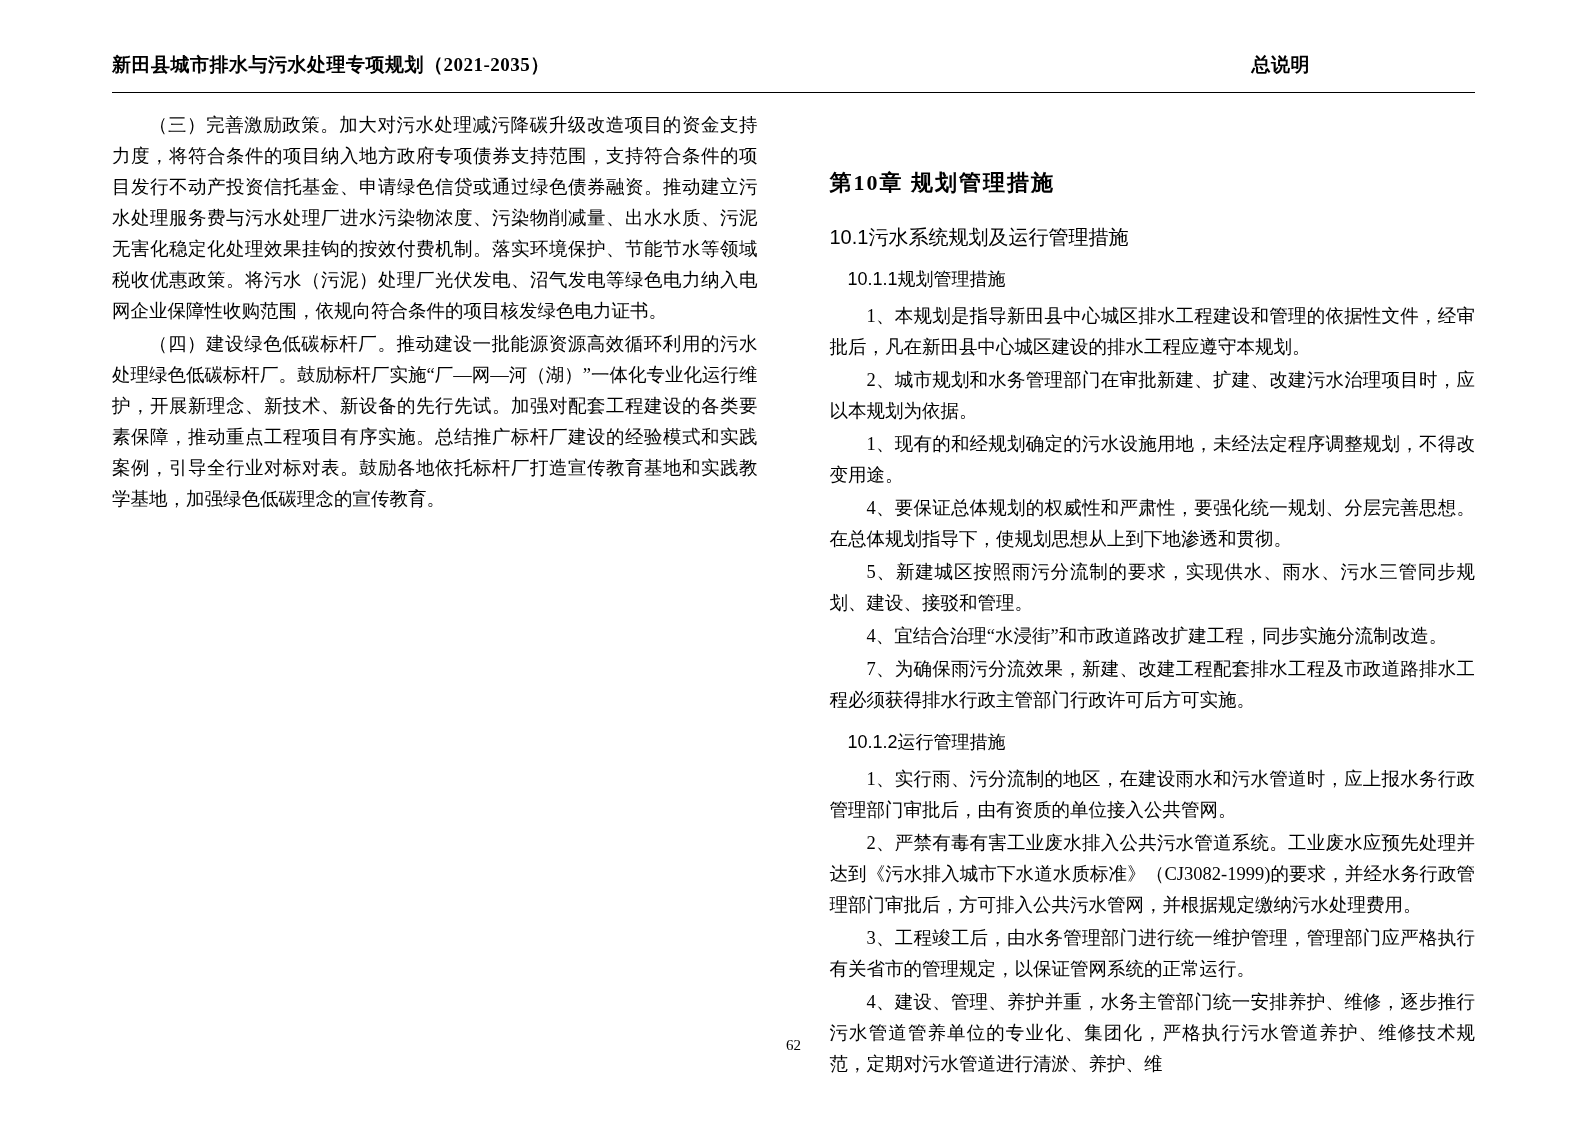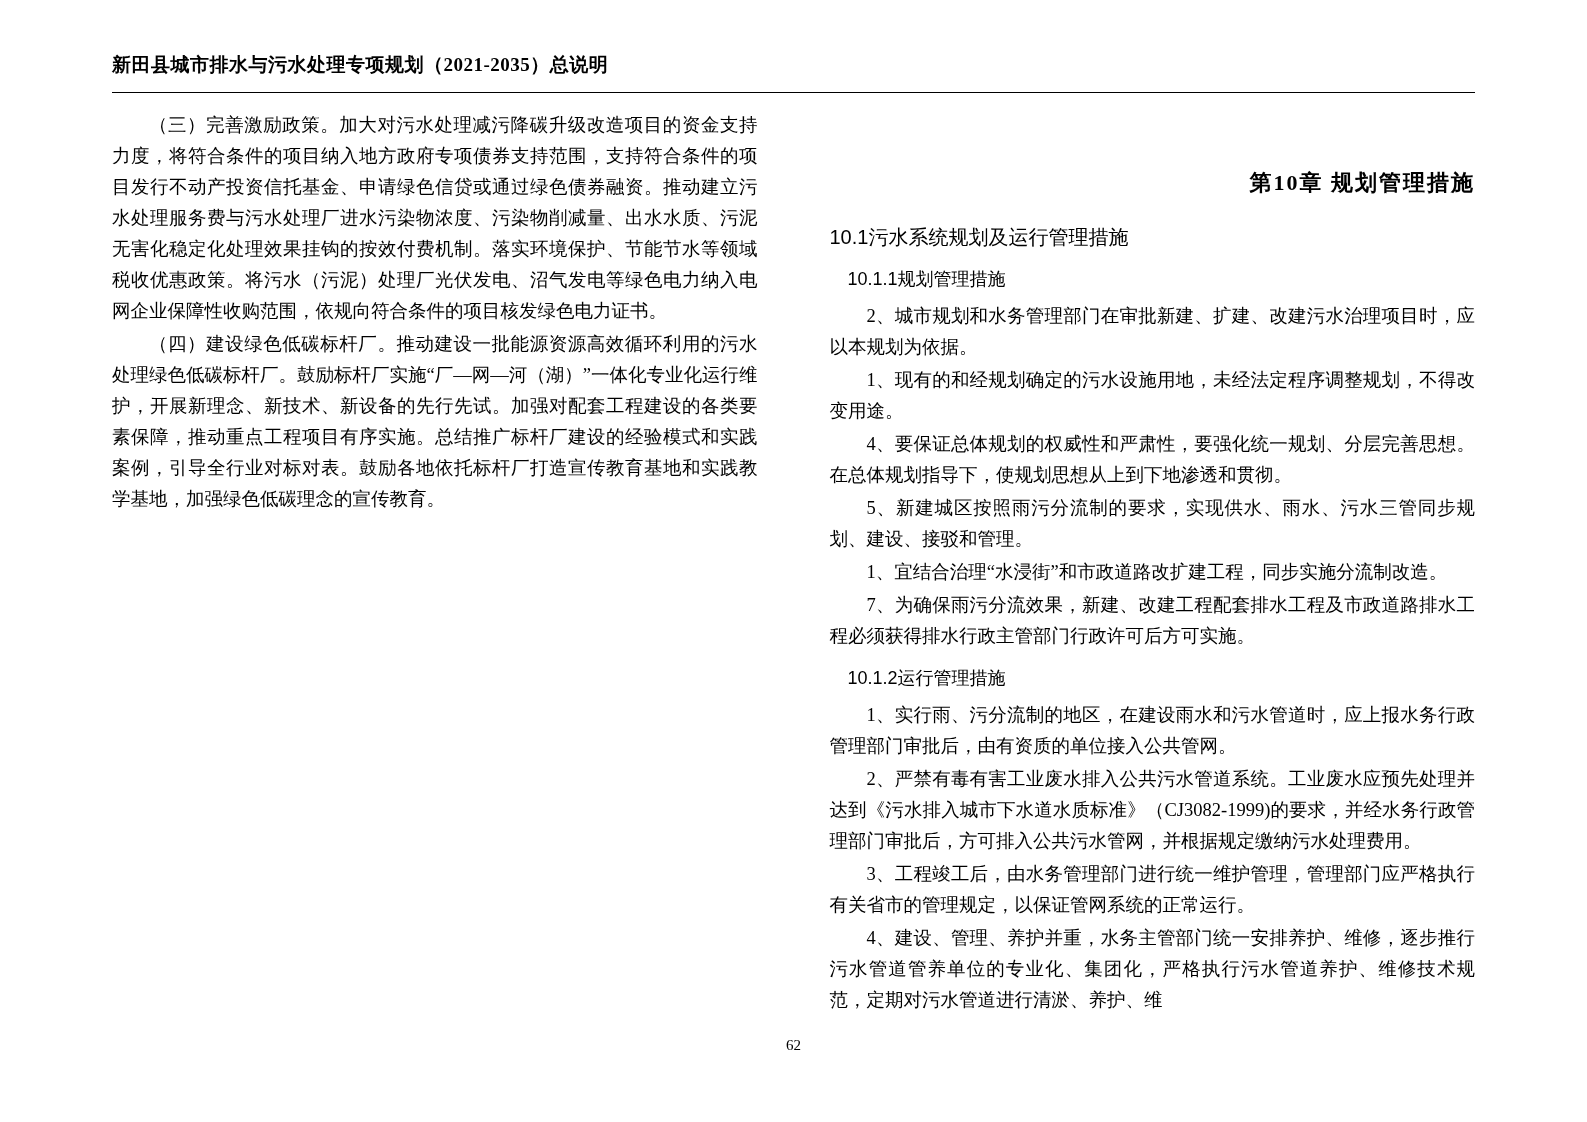--- a/index.html
+++ b/index.html
@@ -18,20 +18,21 @@
     background: #ffffff;
     box-sizing: border-box;
     overflow: hidden;
   }
   .header {
     position: absolute;
     top: 52px;
     left: 112px;
     right: 112px;
     display: flex;
+    justify-content: space-between;
     align-items: baseline;
     font-size: 19px;
     font-weight: bold;
     letter-spacing: 0.5px;
   }
   .header-left {
     white-space: nowrap;
   }
   .header-right {
     white-space: nowrap;
@@ -69,21 +70,21 @@
     font-size: 18.5px;
     line-height: 31px;
     text-align: justify;
     text-justify: inter-ideograph;
     text-indent: 2em;
   }
   .chapter-title {
     margin: 58px 0 26px 0;
     font-size: 22px;
     font-weight: bold;
-    text-align: right;
+    text-align: left;
     letter-spacing: 2px;
   }
   .h2 {
     margin: 0 0 16px 0;
     font-size: 20px;
     font-weight: normal;
     font-family: "Liberation Sans", sans-serif;
     text-indent: 0;
   }
   .h3 {
@@ -119,25 +120,26 @@
       <p class="body">（三）完善激励政策。加大对污水处理减污降碳升级改造项目的资金支持力度，将符合条件的项目纳入地方政府专项债券支持范围，支持符合条件的项目发行不动产投资信托基金、申请绿色信贷或通过绿色债券融资。推动建立污水处理服务费与污水处理厂进水污染物浓度、污染物削减量、出水水质、污泥无害化稳定化处理效果挂钩的按效付费机制。落实环境保护、节能节水等领域税收优惠政策。将污水（污泥）处理厂光伏发电、沼气发电等绿色电力纳入电网企业保障性收购范围，依规向符合条件的项目核发绿色电力证书。</p>
       <p class="body">（四）建设绿色低碳标杆厂。推动建设一批能源资源高效循环利用的污水处理绿色低碳标杆厂。鼓励标杆厂实施“厂—网—河（湖）”一体化专业化运行维护，开展新理念、新技术、新设备的先行先试。加强对配套工程建设的各类要素保障，推动重点工程项目有序实施。总结推广标杆厂建设的经验模式和实践案例，引导全行业对标对表。鼓励各地依托标杆厂打造宣传教育基地和实践教学基地，加强绿色低碳理念的宣传教育。</p>
     </div>
 
     <div class="col col-right">
       <div class="chapter-title">第10章  规划管理措施</div>
 
       <div class="h2">10.1污水系统规划及运行管理措施</div>
 
       <div class="h3">10.1.1规划管理措施</div>
+      <p class="body">1、本规划是指导新田县中心城区排水工程建设和管理的依据性文件，经审批后，凡在新田县中心城区建设的排水工程应遵守本规划。</p>
       <p class="body">2、城市规划和水务管理部门在审批新建、扩建、改建污水治理项目时，应以本规划为依据。</p>
       <p class="body">1、现有的和经规划确定的污水设施用地，未经法定程序调整规划，不得改变用途。</p>
       <p class="body">4、要保证总体规划的权威性和严肃性，要强化统一规划、分层完善思想。在总体规划指导下，使规划思想从上到下地渗透和贯彻。</p>
       <p class="body">5、新建城区按照雨污分流制的要求，实现供水、雨水、污水三管同步规划、建设、接驳和管理。</p>
-      <p class="body">1、宜结合治理“水浸街”和市政道路改扩建工程，同步实施分流制改造。</p>
+      <p class="body">4、宜结合治理“水浸街”和市政道路改扩建工程，同步实施分流制改造。</p>
       <p class="body">7、为确保雨污分流效果，新建、改建工程配套排水工程及市政道路排水工程必须获得排水行政主管部门行政许可后方可实施。</p>
 
       <div class="h3">10.1.2运行管理措施</div>
       <p class="body">1、实行雨、污分流制的地区，在建设雨水和污水管道时，应上报水务行政管理部门审批后，由有资质的单位接入公共管网。</p>
       <p class="body">2、严禁有毒有害工业废水排入公共污水管道系统。工业废水应预先处理并达到《污水排入城市下水道水质标准》（CJ3082-1999)的要求，并经水务行政管理部门审批后，方可排入公共污水管网，并根据规定缴纳污水处理费用。</p>
       <p class="body">3、工程竣工后，由水务管理部门进行统一维护管理，管理部门应严格执行有关省市的管理规定，以保证管网系统的正常运行。</p>
       <p class="body">4、建设、管理、养护并重，水务主管部门统一安排养护、维修，逐步推行污水管道管养单位的专业化、集团化，严格执行污水管道养护、维修技术规范，定期对污水管道进行清淤、养护、维</p>
     </div>
 
   </div>

